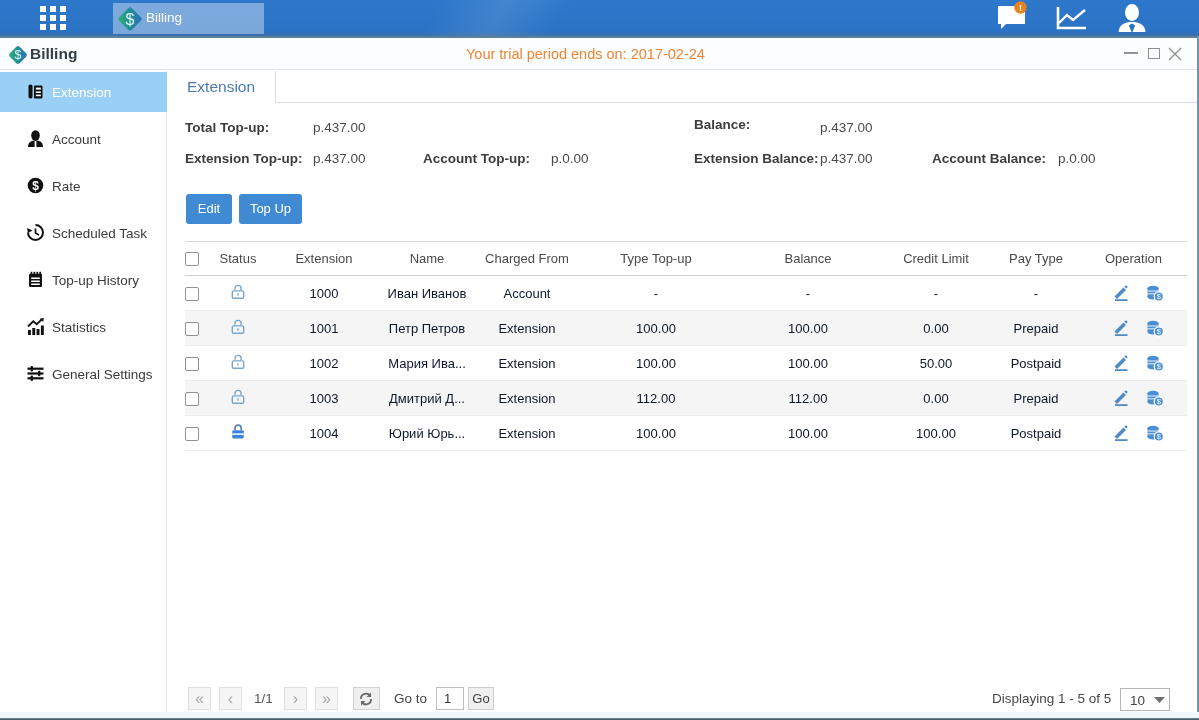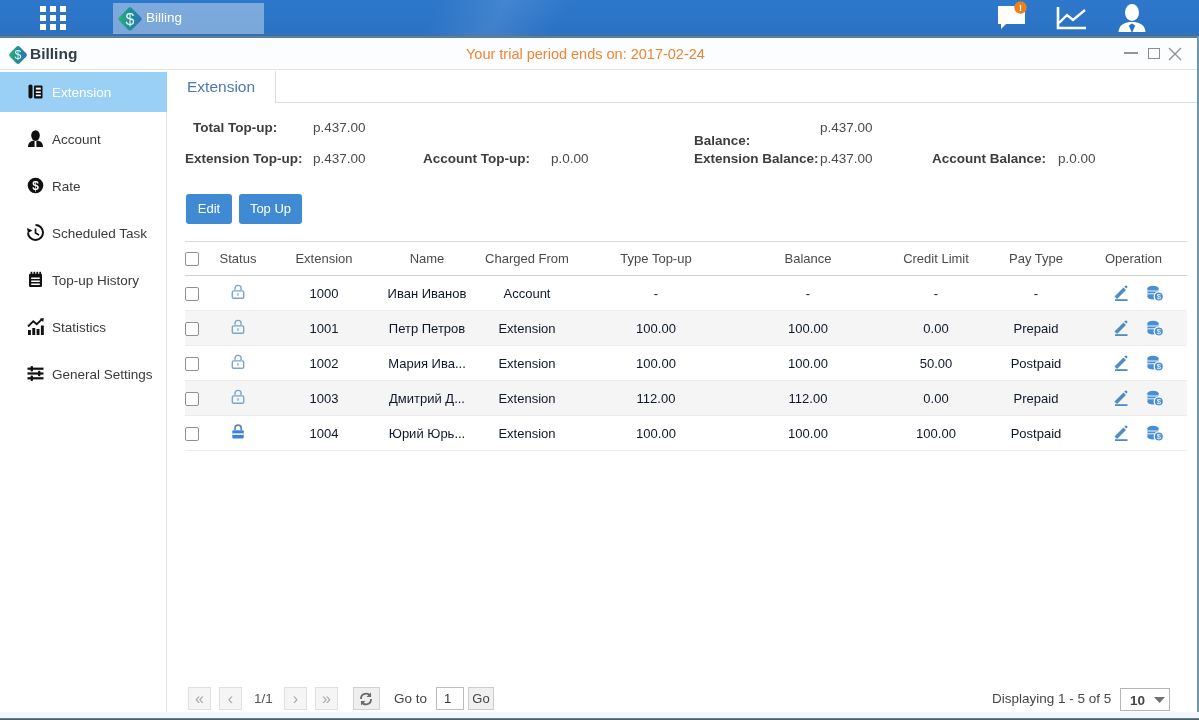--- a/index.html
+++ b/index.html
@@ -69,21 +69,21 @@
   border:1px solid #e0e0e0; color:#a8a8a8; font-size:16px; text-align:center; line-height:21px; }
 .ptext { position:absolute; font-size:13.5px; color:#555; }
 #goinput { position:absolute; left:436px; top:687px; width:28px; height:23px;
   border:1px solid #bdbdbd; background:#fff; font-size:13px; color:#333; padding-left:7px; line-height:21px; }
 #gobtn { position:absolute; left:468px; top:687px; width:26px; height:23px;
   background:#f0f0f0; border:1px solid #ccc; font-size:13px; color:#444; text-align:center; line-height:21px; }
 #refbtn { position:absolute; left:353px; top:687px; width:27px; height:23px;
   background:#efefef; border:1px solid #d2d2d2; }
 #dd { position:absolute; left:1120px; top:688px; width:50px; height:23px;
   border:1px solid #b5b5b5; background:#fff; }
-#dd span { position:absolute; left:9px; top:4px; font-size:13.5px; color:#444;font-weight:bold; }
+#dd span { position:absolute; left:9px; top:4px; font-size:13.5px; color:#444; }
 
 
 #rightedge { position:absolute; left:1197px; top:36px; width:2px; height:684px; background:#7195ab; }
 #botlight { position:absolute; left:0; top:712px; width:1199px; height:6px; background:#f1f7fa; }
 #botdark { position:absolute; left:0; top:717.5px; width:1199px; height:2.5px;
   background:linear-gradient(180deg,#75909e,#3c4f5c); }
 </style>
 </head>
 <body>
 <div id="page">
@@ -246,23 +246,23 @@
       <span class="label">General Settings</span>
     </div>
   </div>
 
   <div id="main">
     <div id="tabline"></div>
     <div id="acttab">
         <span>Extension</span>
       </div>
 
-    <div class="slabel" style="left:25px;top:49px">Total Top-up:</div>
+    <div class="slabel" style="left:17px;top:49px">Total Top-up:</div>
     <div class="sval" style="left:145px;top:49px">p.437.00</div>
-    <div class="slabel" style="left:526px;top:62px">Balance:</div>
+    <div class="slabel" style="left:526px;top:46px">Balance:</div>
     <div class="sval" style="left:652px;top:49px">p.437.00</div>
 
     <div class="slabel" style="left:17px;top:80px">Extension Top-up:</div>
     <div class="sval" style="left:145px;top:80px">p.437.00</div>
     <div class="slabel" style="left:255px;top:80px">Account Top-up:</div>
     <div class="sval" style="left:383px;top:80px">p.0.00</div>
     <div class="slabel" style="left:526px;top:80px">Extension Balance:</div>
     <div class="sval" style="left:652px;top:80px">p.437.00</div>
     <div class="slabel" style="left:764px;top:80px">Account Balance:</div>
     <div class="sval" style="left:890px;top:80px">p.0.00</div>

